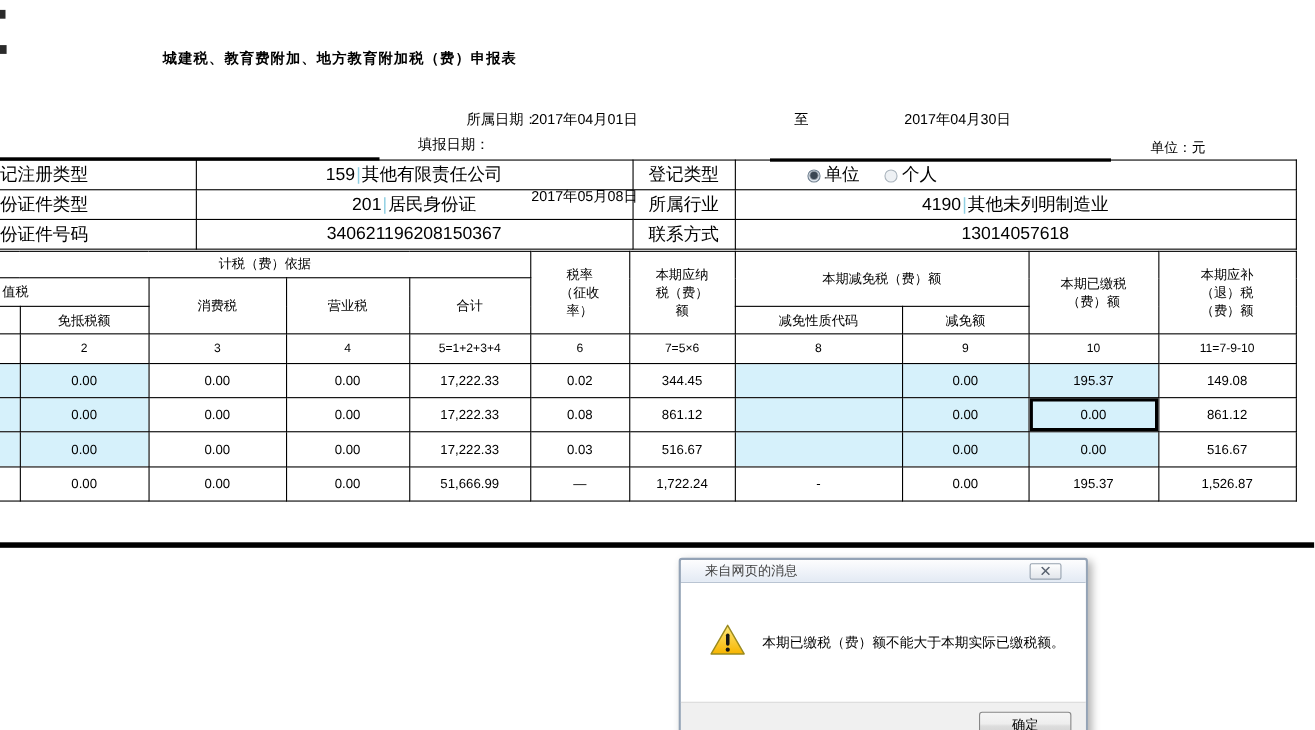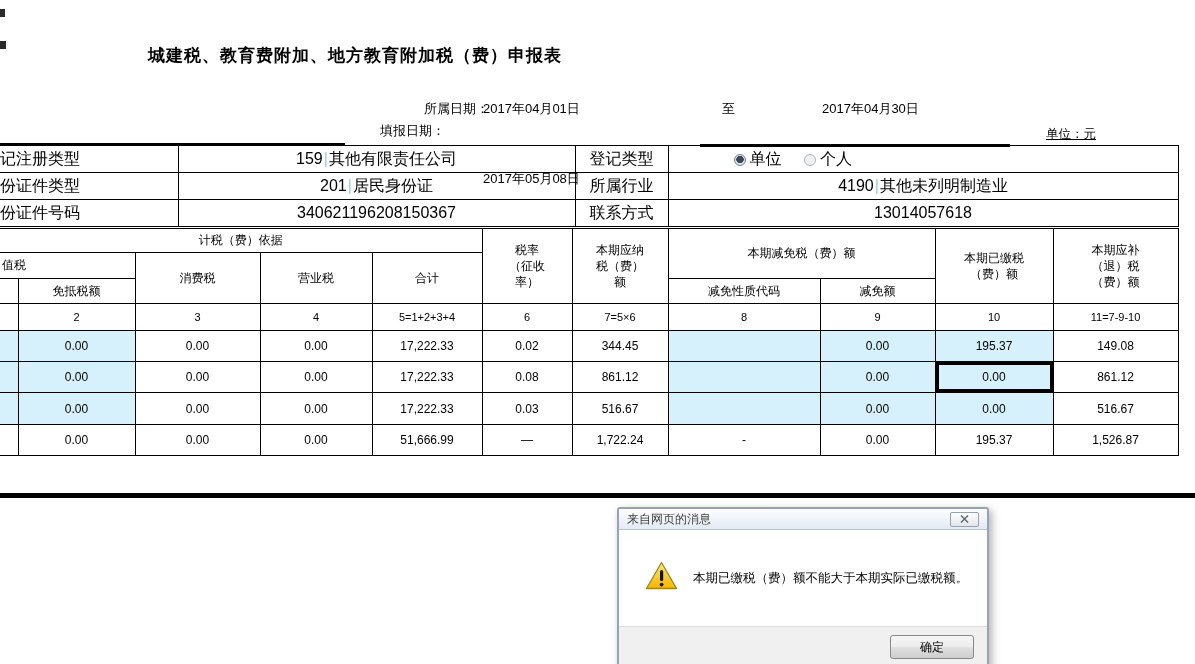--- a/index.html
+++ b/index.html
@@ -8,24 +8,24 @@
     position:relative; width:1195px; height:664px; overflow:hidden;
     background:#fff; font-family:"Liberation Sans", sans-serif; color:#000;
   }
   
   .frag { position:absolute; left:0; background:#2a2a2a; }
   .frag1 { top:9px;  width:5px; height:8px; }
   .frag2 { top:41px; width:6px; height:8px; }
 
   .page-title {
     position:absolute; left:148px; top:44px;
-    font-size:17px; font-weight:bold; letter-spacing:1px;
+    font-size:13px; font-weight:bold; letter-spacing:1px;
   }
   .dt { position:absolute; font-size:13px; white-space:nowrap; }
-  .unit { position:absolute; left:1046px; top:126px; font-size:12.5px;text-decoration:underline; }
+  .unit { position:absolute; left:1046px; top:126px; font-size:12.5px; }
 
   
   table { border-collapse:collapse; }
   .reg-table { position:absolute; top:145px; left:0; table-layout:fixed; width:1178px; }
   .reg-table td { border:1px solid #000; height:27px; font-size:16px; text-align:center; overflow:hidden; white-space:nowrap; }
   .reg-table td.lbl { text-align:left; border-left:none; padding-left:0; }
   .pipe { color:#8fcfe2; padding:0 1px; }
   .radio-cell { text-align:left !important; padding-left:65px; }
   .radio { display:inline-block; width:12px; height:12px; border-radius:50%; vertical-align:-2px; margin-right:4px; }
   .radio.on  { border:1px solid #6f7f8f; background:radial-gradient(circle at 50% 45%, #3b4753 0 3.5px, #dfe6ee 4px); }
@@ -45,31 +45,31 @@
   .thick-b { position:absolute; left:700px;top:144px; width:310px; height:3px; background:#000; }
   .divider { position:absolute; left:0;   top:493px; width:1195px; height:5px; background:#000; }
 
   
   .dialog {
     position:absolute; left:617px; top:507px; width:372px; height:170px;
     background:#fff; border:2px solid #94a3b6; border-radius:3px 3px 0 0;
     box-shadow:3px 3px 8px rgba(0,0,0,.3);
   }
   .dialog-titlebar {
-    height:21px; display:flex; align-items:center; padding:0 8px;
+    height:21px; display:flex; align-items:center; padding:0 22px;
     background:linear-gradient(#fdfdfe, #e3eaf4); border-bottom:1px solid #b9c4d2;
     border-radius:2px 2px 0 0;
   }
   .dialog-title { font-size:12px; color:#424242; }
   .close-btn {
     margin-left:auto; width:29px; height:15px; border:1px solid #97a2af; border-radius:2px;
     background:linear-gradient(#fefefe, #e2e6eb); display:flex; align-items:center; justify-content:center;
     cursor:default;
   }
-  .dialog-body { height:96px; display:flex; align-items:center; padding:0 12px 0 26px; gap:15px; background:#fff; }
+  .dialog-body { height:108px; display:flex; align-items:center; padding:0 12px 0 26px; gap:15px; background:#fff; }
   .dialog-msg { font-size:12.5px; color:#000; }
   .dialog-footer { height:50px; background:#f0f0f0; border-top:1px solid #dcdcdc; position:relative; }
   .ok-btn {
     position:absolute; left:271px; top:8px; width:84px; height:24px;
     font-size:12px; font-family:"Liberation Sans", sans-serif;
     background:linear-gradient(#f5f5f5 0%, #eeeeee 45%, #dddddd 55%, #cfcfcf 100%);
     border:1px solid #878787; border-radius:3px;
   }
 </style>
 </head>

